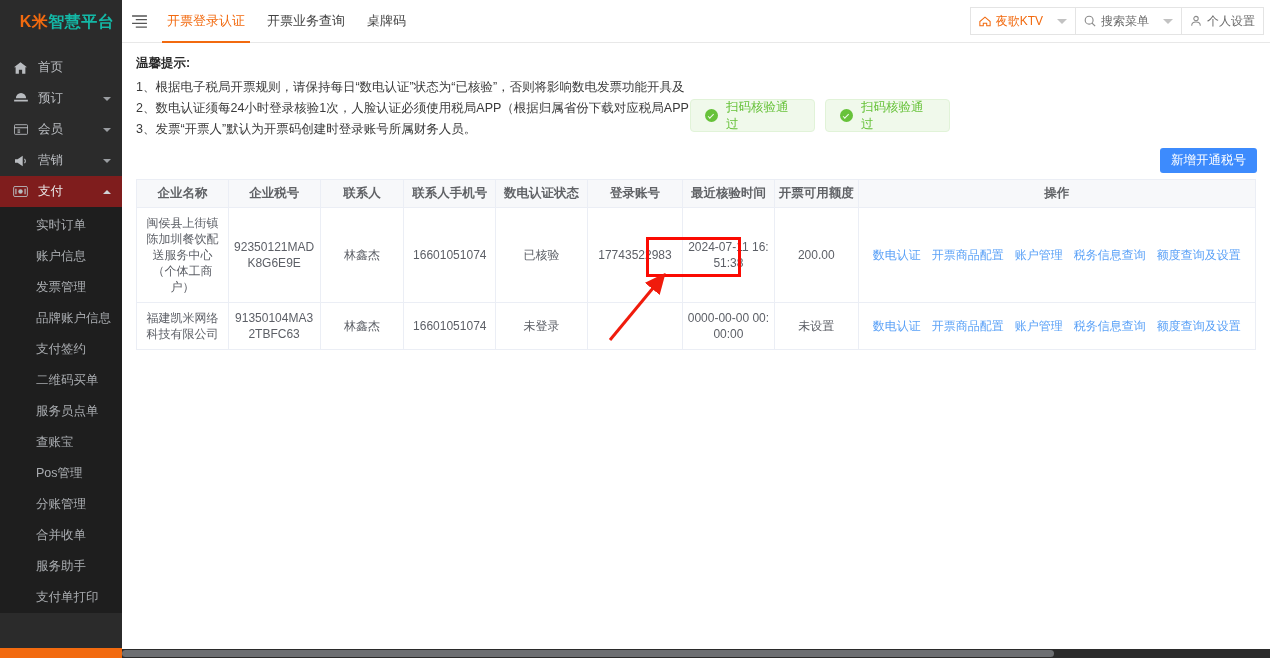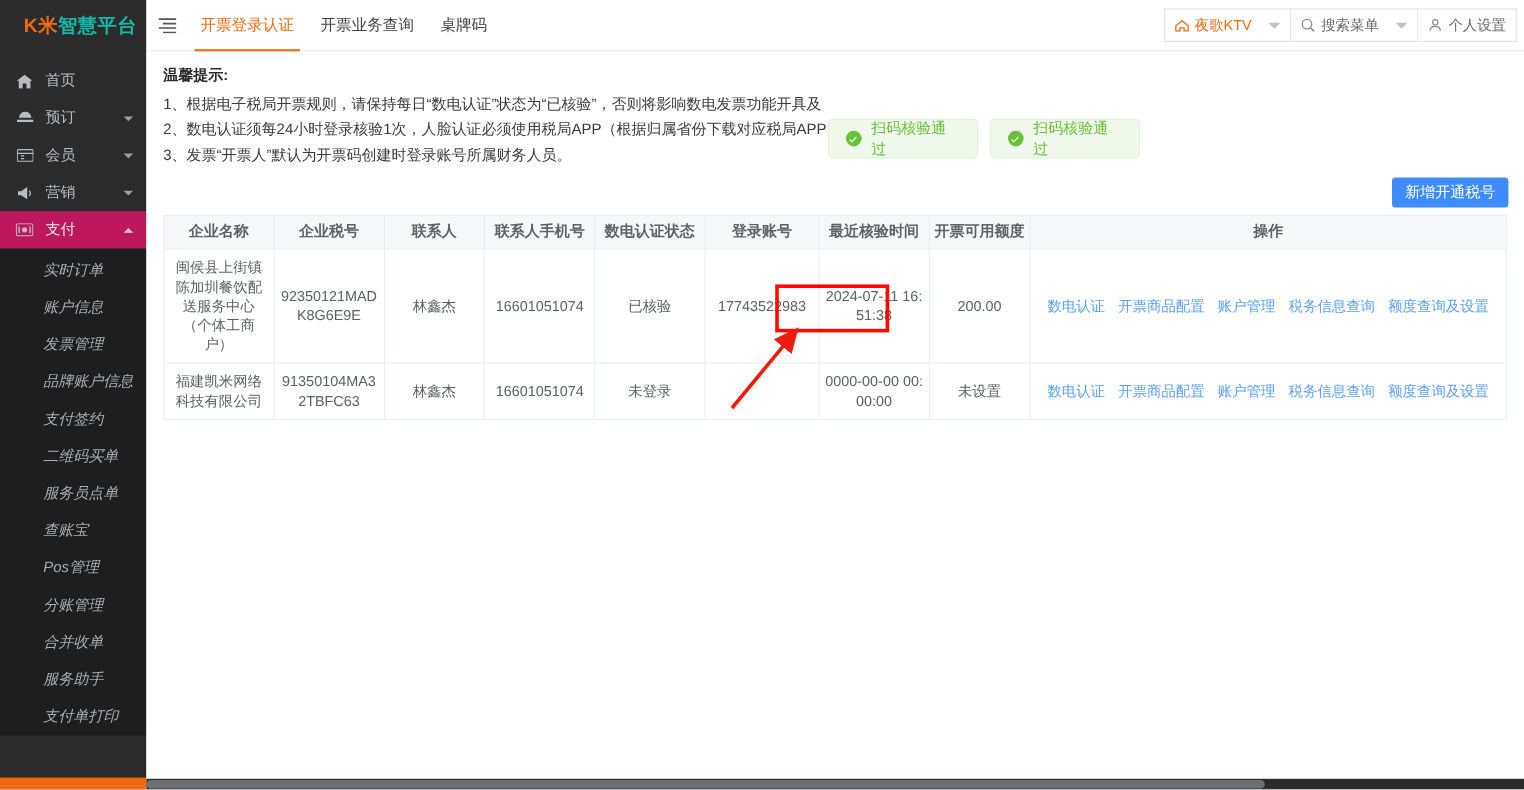--- a/index.html
+++ b/index.html
@@ -43,23 +43,23 @@
   }
   .menu-item .mi-label { flex: 1 1 auto; white-space: nowrap; }
   .menu-item .caret {
     width: 0; height: 0; margin-right: 11px;
     border-left: 4px solid transparent; border-right: 4px solid transparent;
     border-top: 4px solid #9a9da1;
   }
   .menu-item.expanded .caret {
     border-top: none; border-bottom: 4px solid #cfd2d6;
   }
-  .menu-item.active { background: #be185d; color: #e8e8e8; justify-content: space-between; }
-
-  .submenu { background: #1e1e1e; padding: 3px 0 0 0; font-style: italic; }
+  .menu-item.active { background: #7f1d1d; color: #e8e8e8; justify-content: space-between; }
+
+  .submenu { background: #1e1e1e; padding: 3px 0 0 0; }
   .submenu-item {
     height: 31px; display: flex; align-items: center;
     padding-left: 36px; color: #a9acb0; font-size: 12.5px; cursor: pointer;
     white-space: nowrap;
   }
 
   .sidebar-bottom-bar {
     position: absolute; left: 0; bottom: 0; width: 122px; height: 10px;
     background: #f26a0f;
   }

